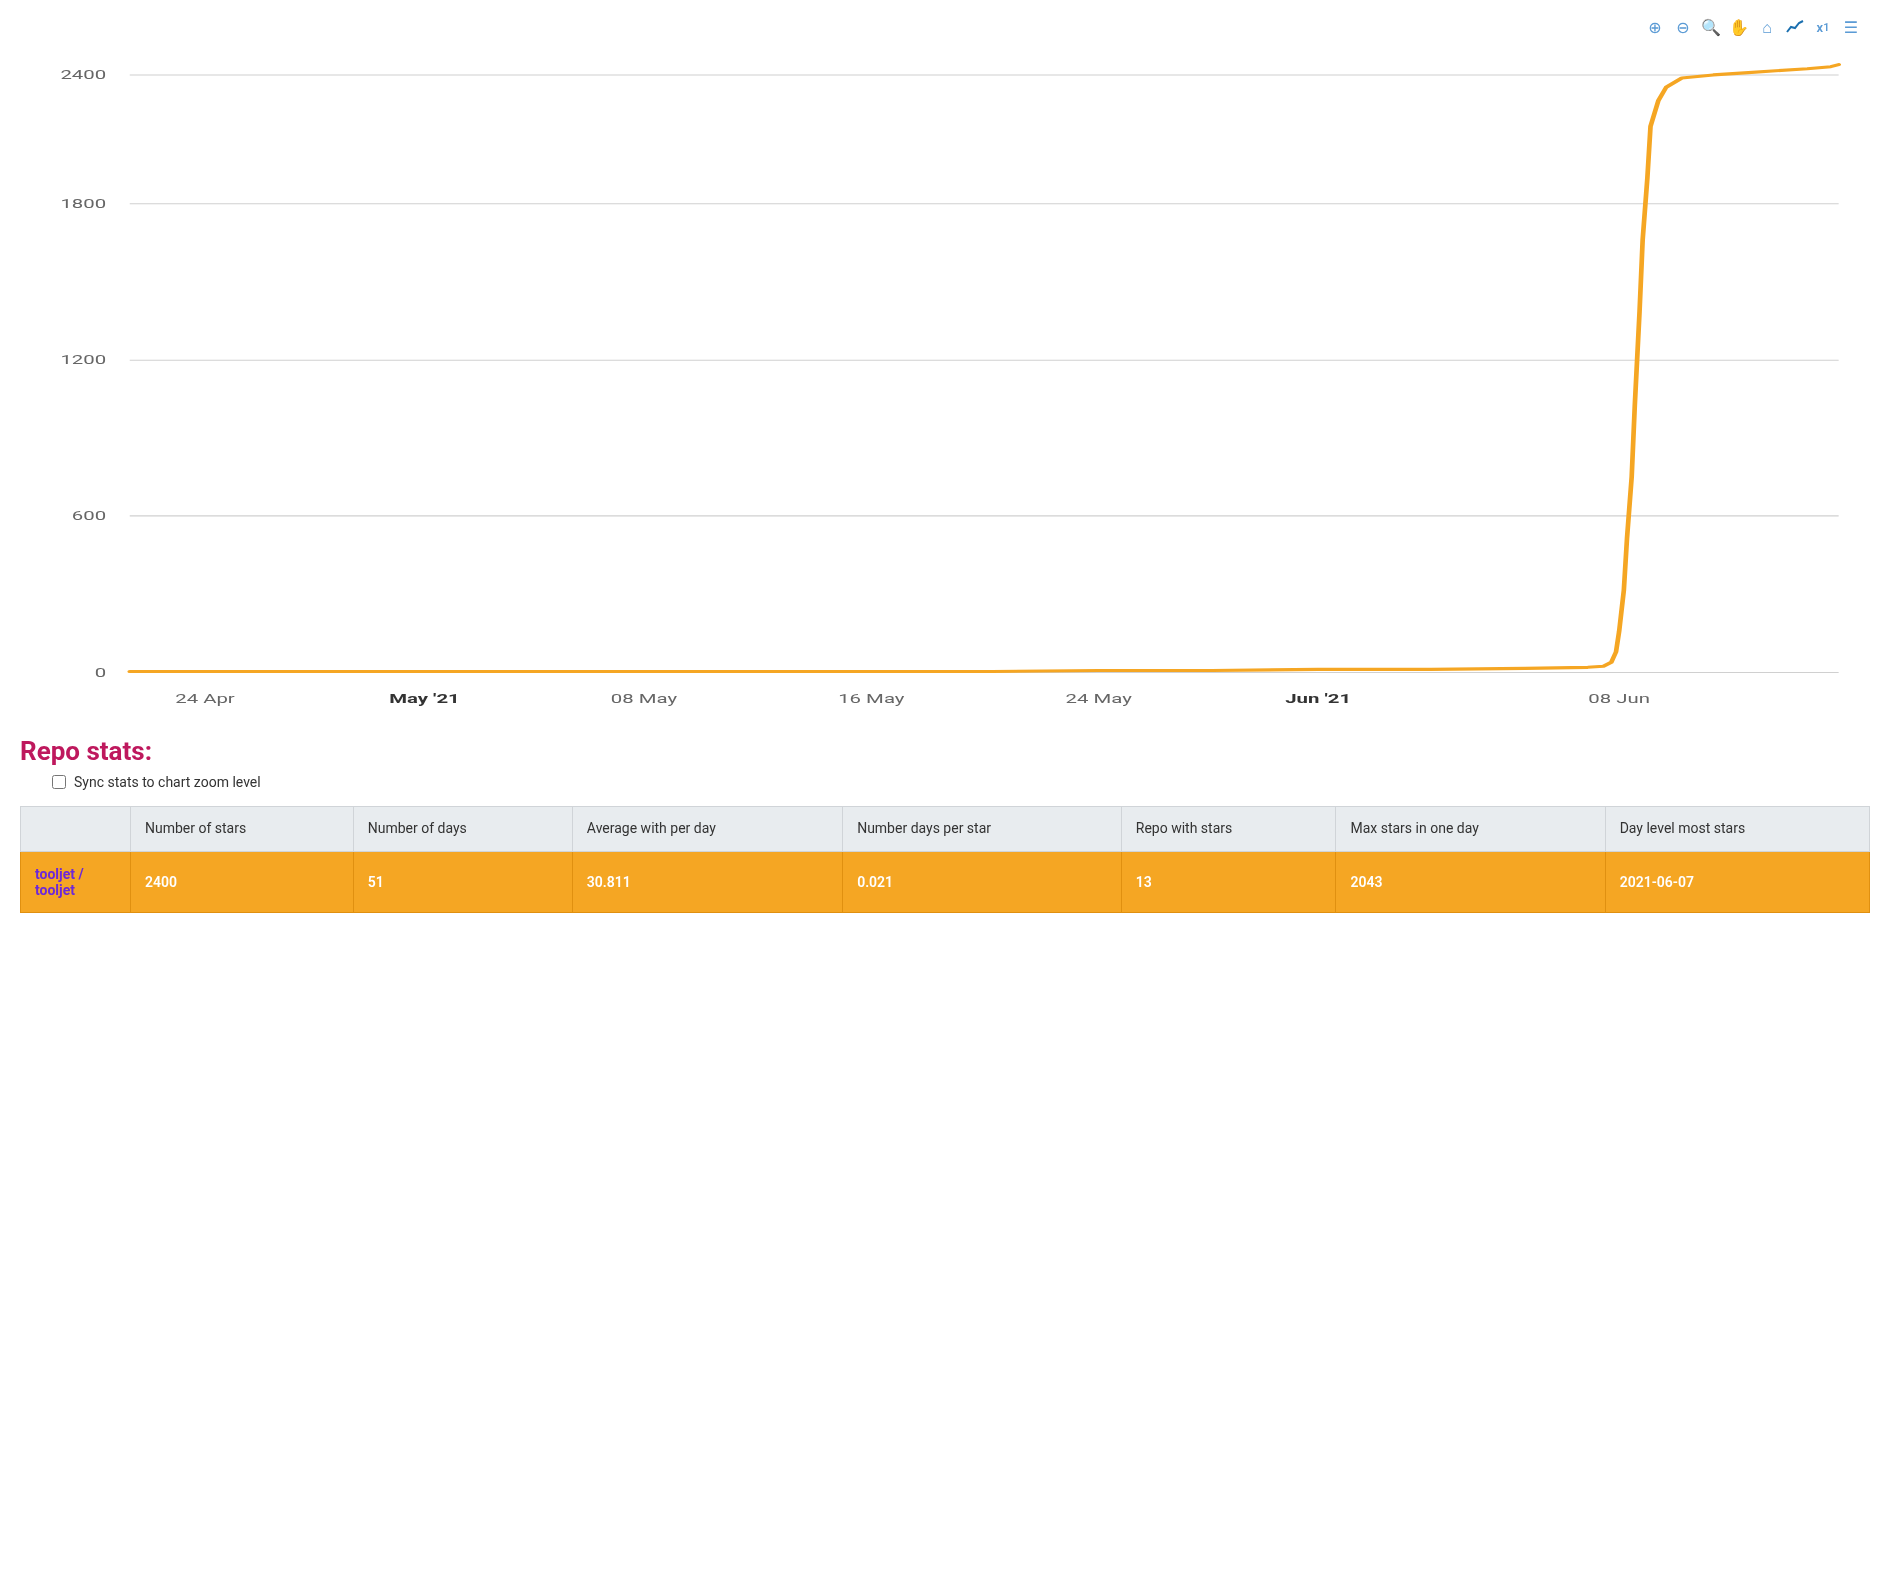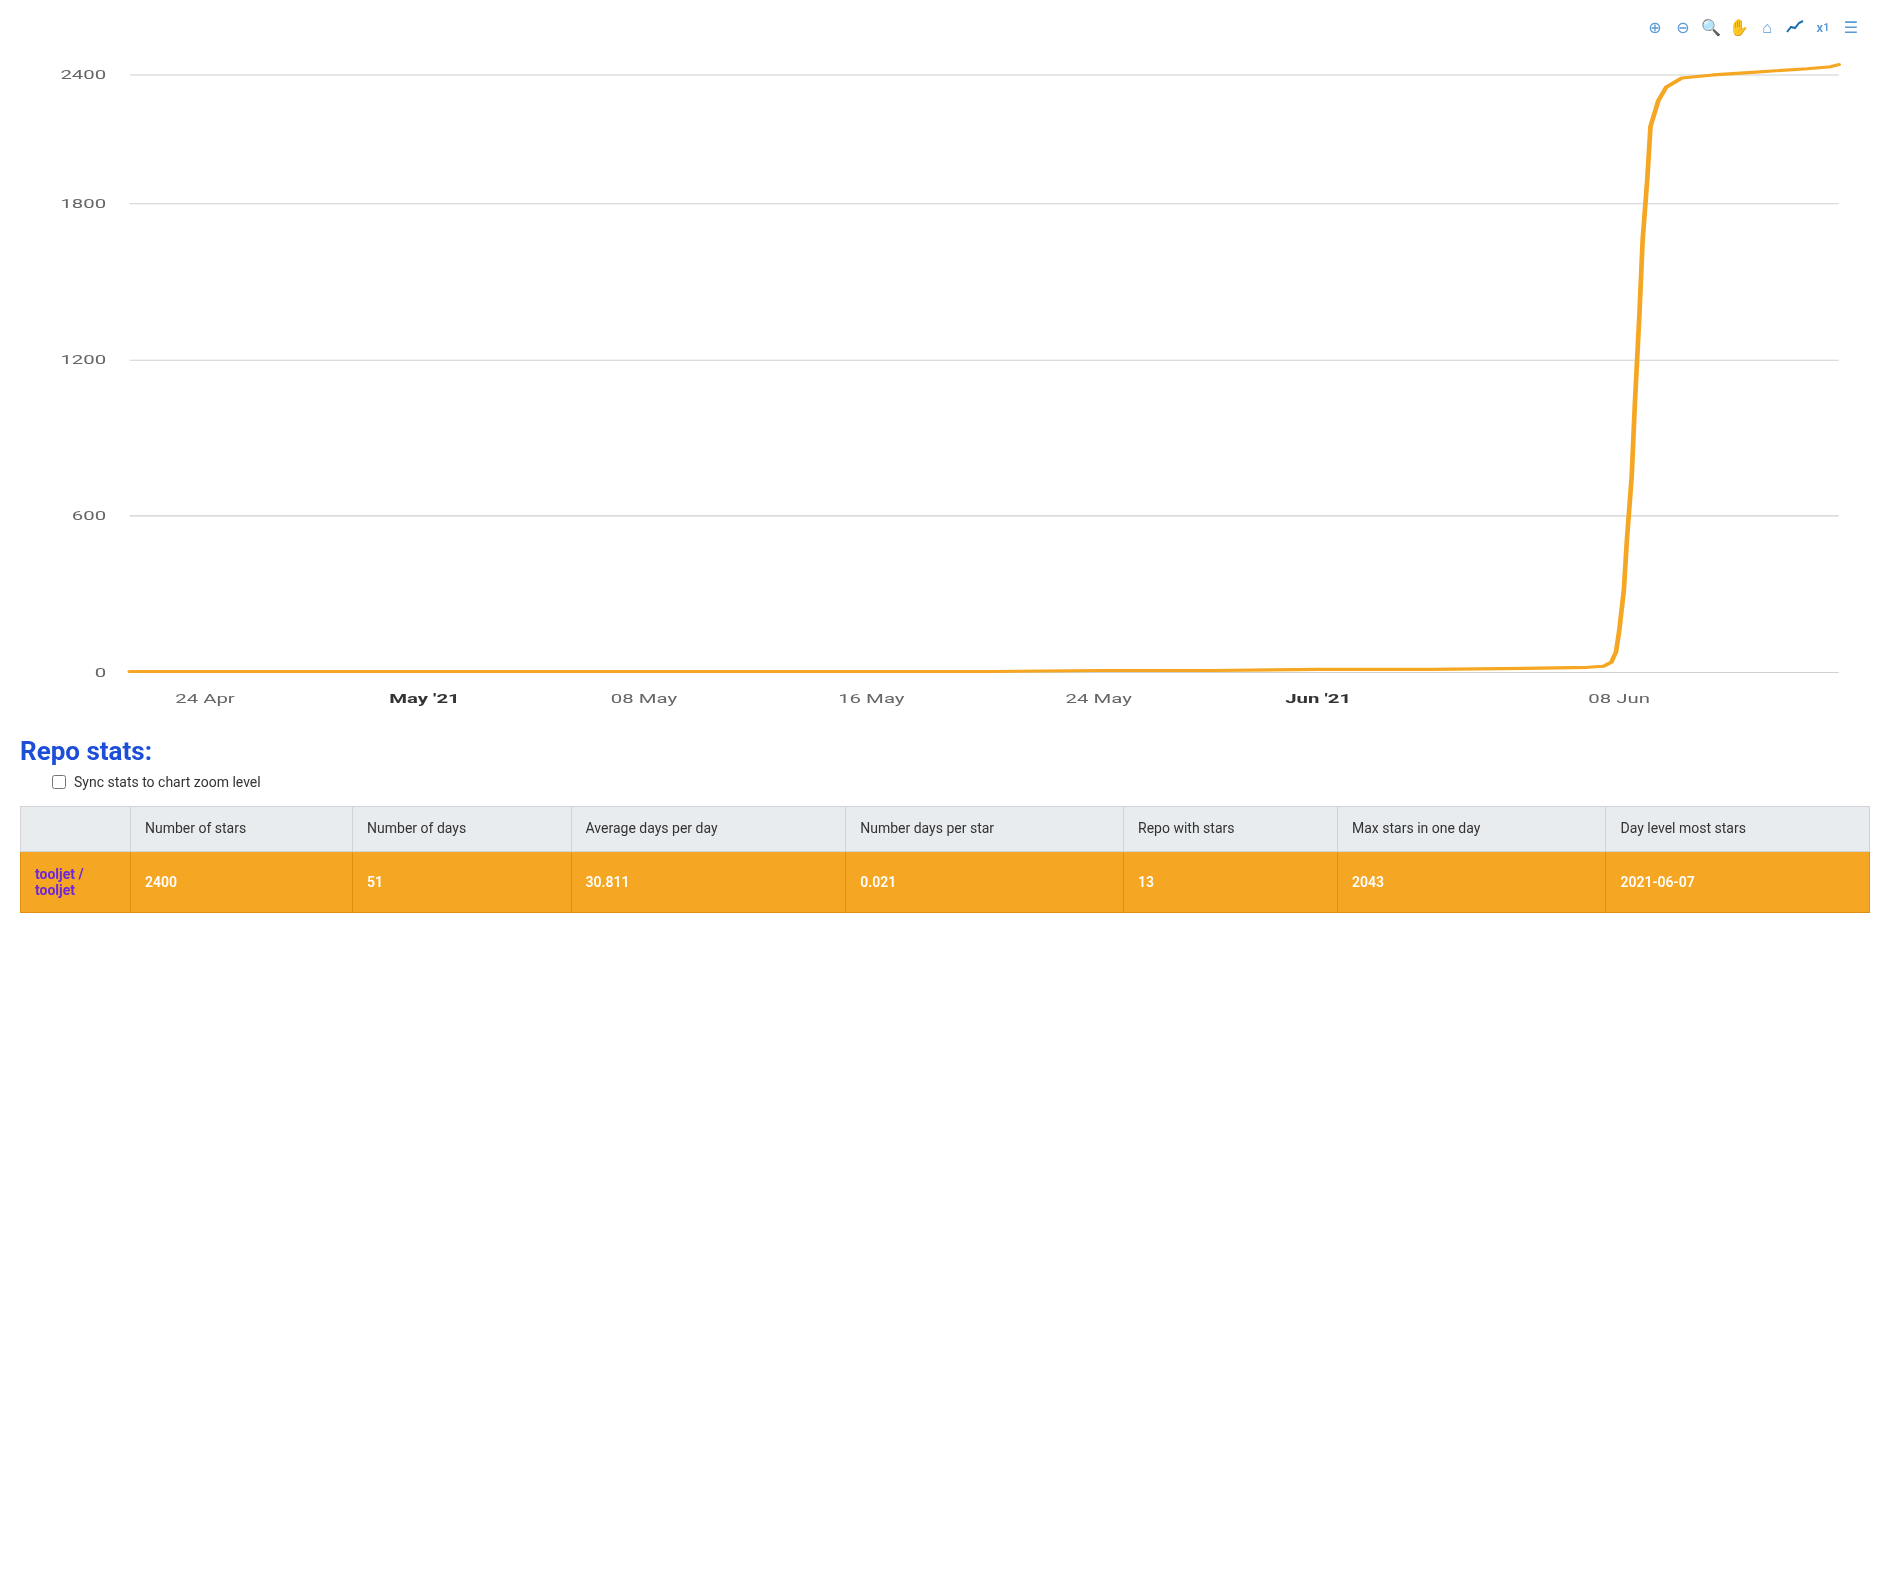--- a/index.html
+++ b/index.html
@@ -42,21 +42,21 @@
 
     .chart-svg {
       width: 100%;
       height: 100%;
     }
 
     
     .repo-stats-title {
       font-size: 26px;
       font-weight: 700;
-      color: #1d4ed8;
+      color: #be185d;
       margin-bottom: 8px;
     }
 
     .sync-checkbox-row {
       display: flex;
       align-items: center;
       gap: 8px;
       margin-bottom: 16px;
       font-size: 14px;
       color: #333;
@@ -204,21 +204,21 @@
     <input type="checkbox" id="syncCheckbox" style="">
     <label for="syncCheckbox">Sync stats to chart zoom level</label>
   </div>
 
   <table class="stats-table">
     <thead>
       <tr>
         <th></th>
         <th>Number of stars</th>
         <th>Number of days</th>
-        <th>Average days per day</th>
+        <th>Average with per day</th>
         <th>Number days per star</th>
         <th>Repo with stars</th>
         <th>Max stars in one day</th>
         <th>Day level most stars</th>
       </tr>
     </thead>
     <tbody id="stats-tbody">
     <tr class="repo-row">
       <td>tooljet / tooljet</td>
       <td>2400</td>

